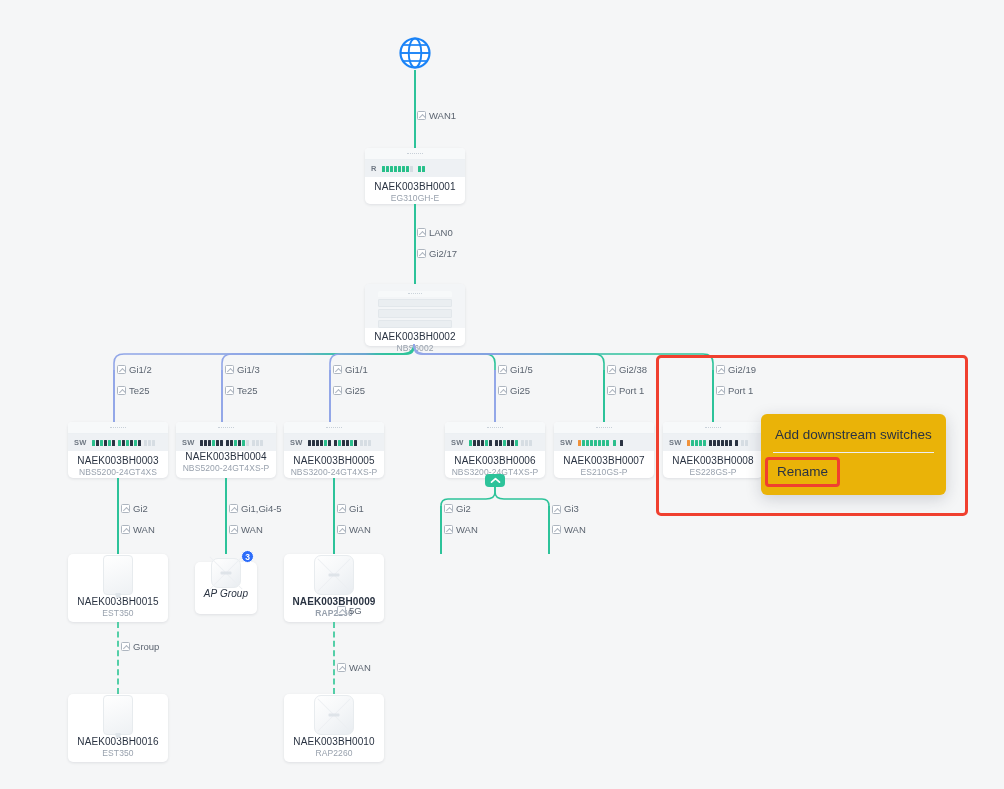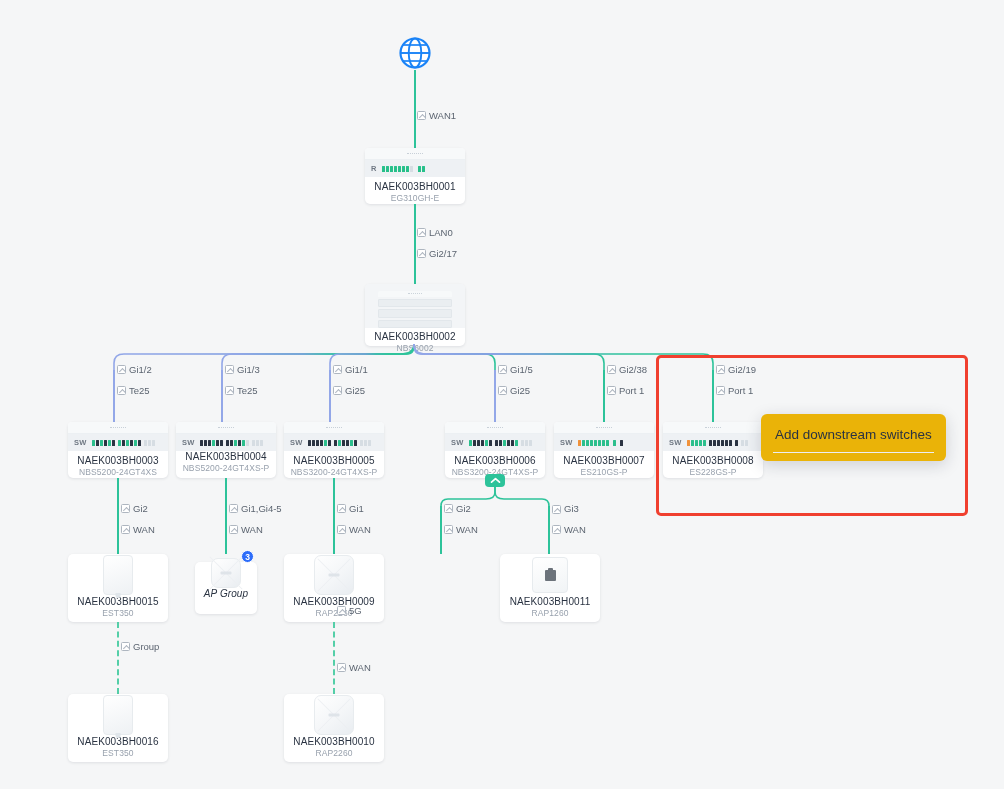--- a/index.html
+++ b/index.html
@@ -574,40 +574,31 @@
   <div class="node" style="left:195px;top:562px;width:62px;height:52px;justify-content:center;">
     <div style="flex:1;display:flex;align-items:center;justify-content:center;">
       <div class="ap-sq" style="width:30px;height:30px;">
           <span class="logo"></span>
         </div>
     </div>
     <div class="nm" style="margin-bottom:18px;font-style:italic;">AP Group</div>
   </div>
   <div class="badge" style="left:241px;top:550px;">3</div>
 
-  <div class="node" style="left:284px;top:554px;width:100px;height:68px;justify-content:center;">
+  <div class="node" style="left:284px;top:554px;width:100px;height:68px;justify-content:center;font-weight:bold;">
     <div style="flex:1;display:flex;align-items:center;justify-content:center;">
       <div class="ap-sq">
           <span class="logo"></span>
         </div>
     </div>
     <div class="nm">NAEK003BH0009</div>
     <div class="md" style="margin-bottom:3px;">RAP2260</div>
   </div>
 
 
-  <div class="node" style="left:500px;top:554px;width:100px;height:68px;justify-content:center;">
-    <div style="flex:1;display:flex;align-items:center;justify-content:center;">
-      <div class="ap-panel">
-          <span class="jack"></span>
-        </div>
-    </div>
-    <div class="nm">NAEK003BH0011</div>
-    <div class="md" style="margin-bottom:3px;">RAP1260</div>
-  </div>
 
   <div class="vline dashed" style="left:117px;top:622px;height:72px;"></div>
   <div class="port" style="left:121px;top:641px;">
     <span class="pico"></span>
     <span>Group</span>
   </div>
   <div class="node" style="left:68px;top:694px;width:100px;height:68px;justify-content:center;">
     <div style="flex:1;display:flex;align-items:center;justify-content:center;">
       <div class="ap-wall">
           <span class="notch"></span>
@@ -634,15 +625,18 @@
     </div>
     <div class="nm">NAEK003BH0010</div>
     <div class="md" style="margin-bottom:3px;">RAP2260</div>
   </div>
 
   <div class="hl-box" style="left:656px;top:355px;width:312px;height:161px;"></div>
 
   <div class="ctxmenu" style="left:761px;top:414px;">
     <div class="mi">Add downstream switches</div>
     <div class="sep"></div>
+    <div style="padding:2px 0 2px 0;">
+      <div class="mi boxed">Rename</div>
+    </div>
   </div>
 
 </div>
 
 </body></html>

